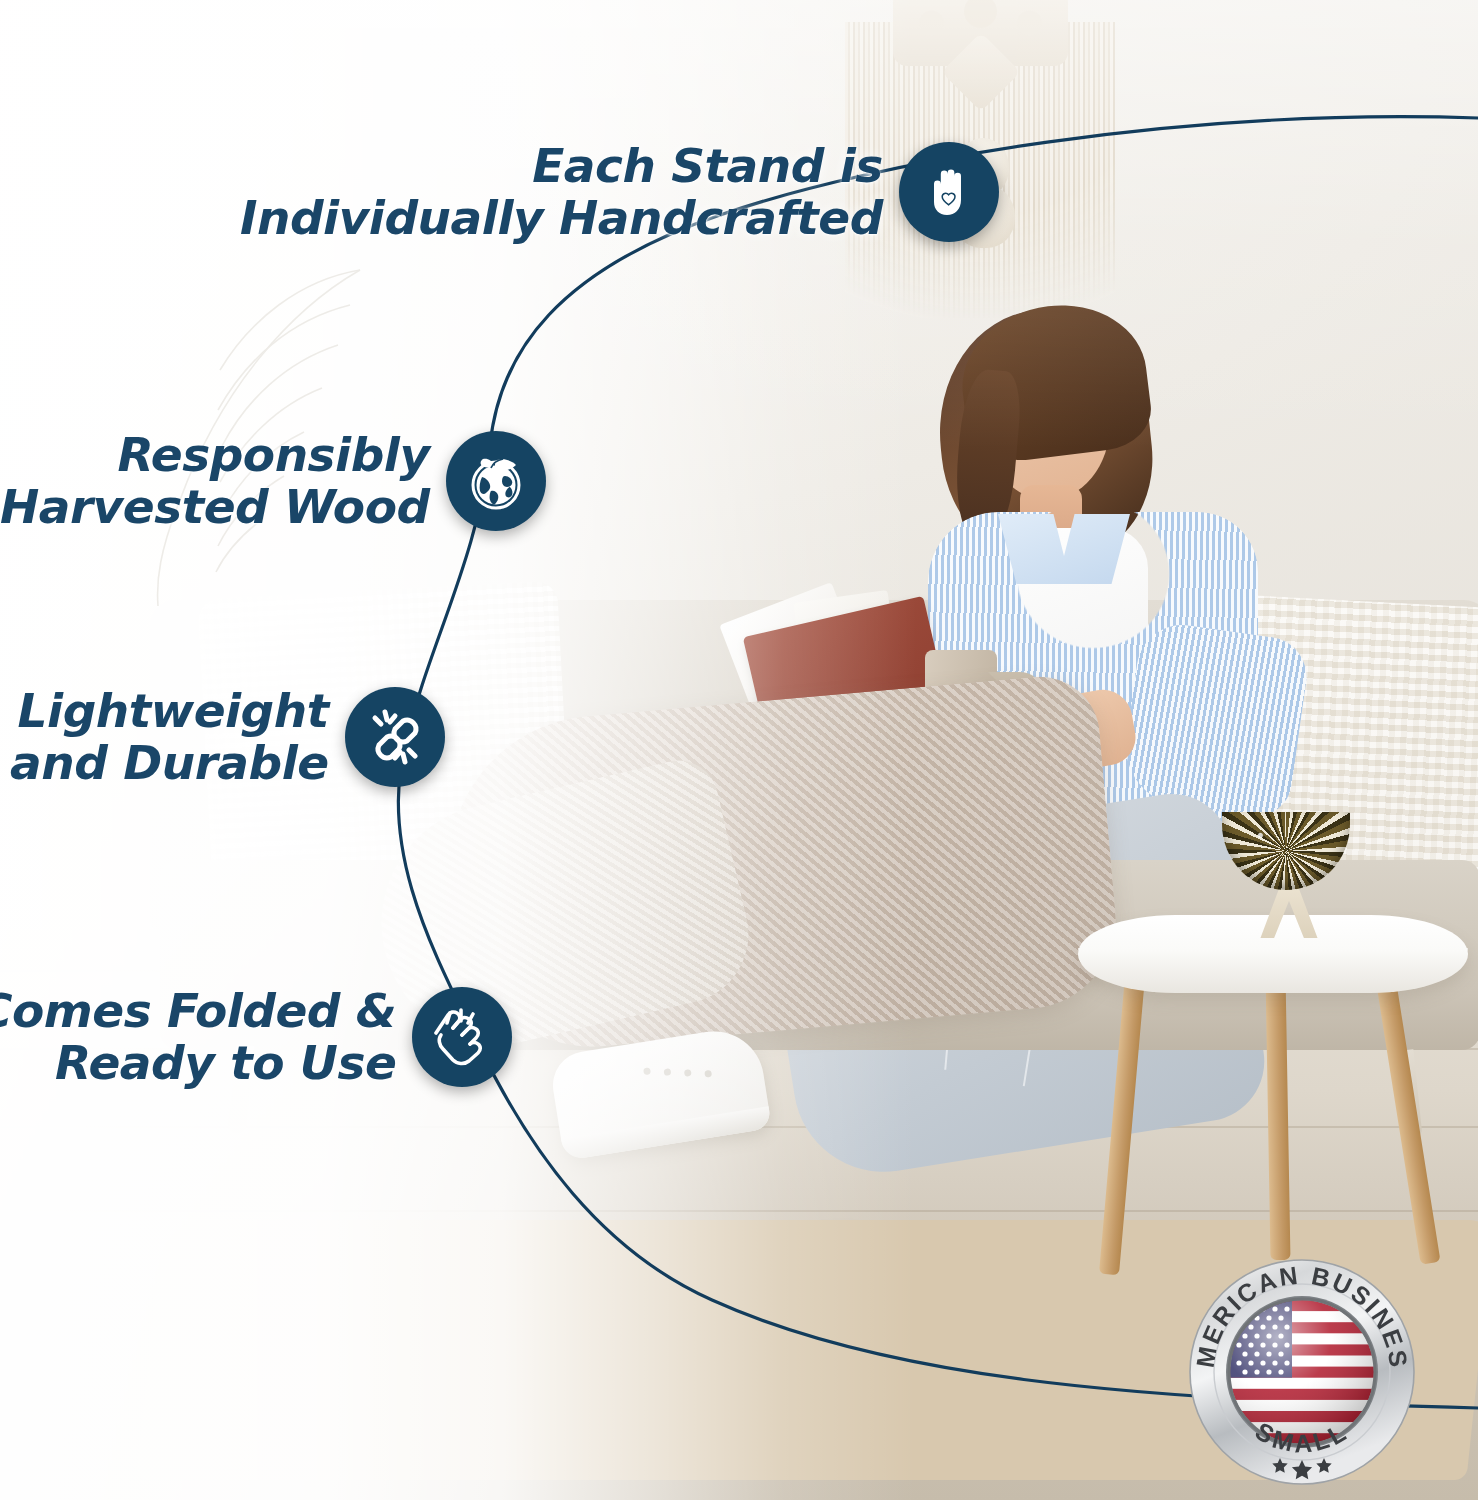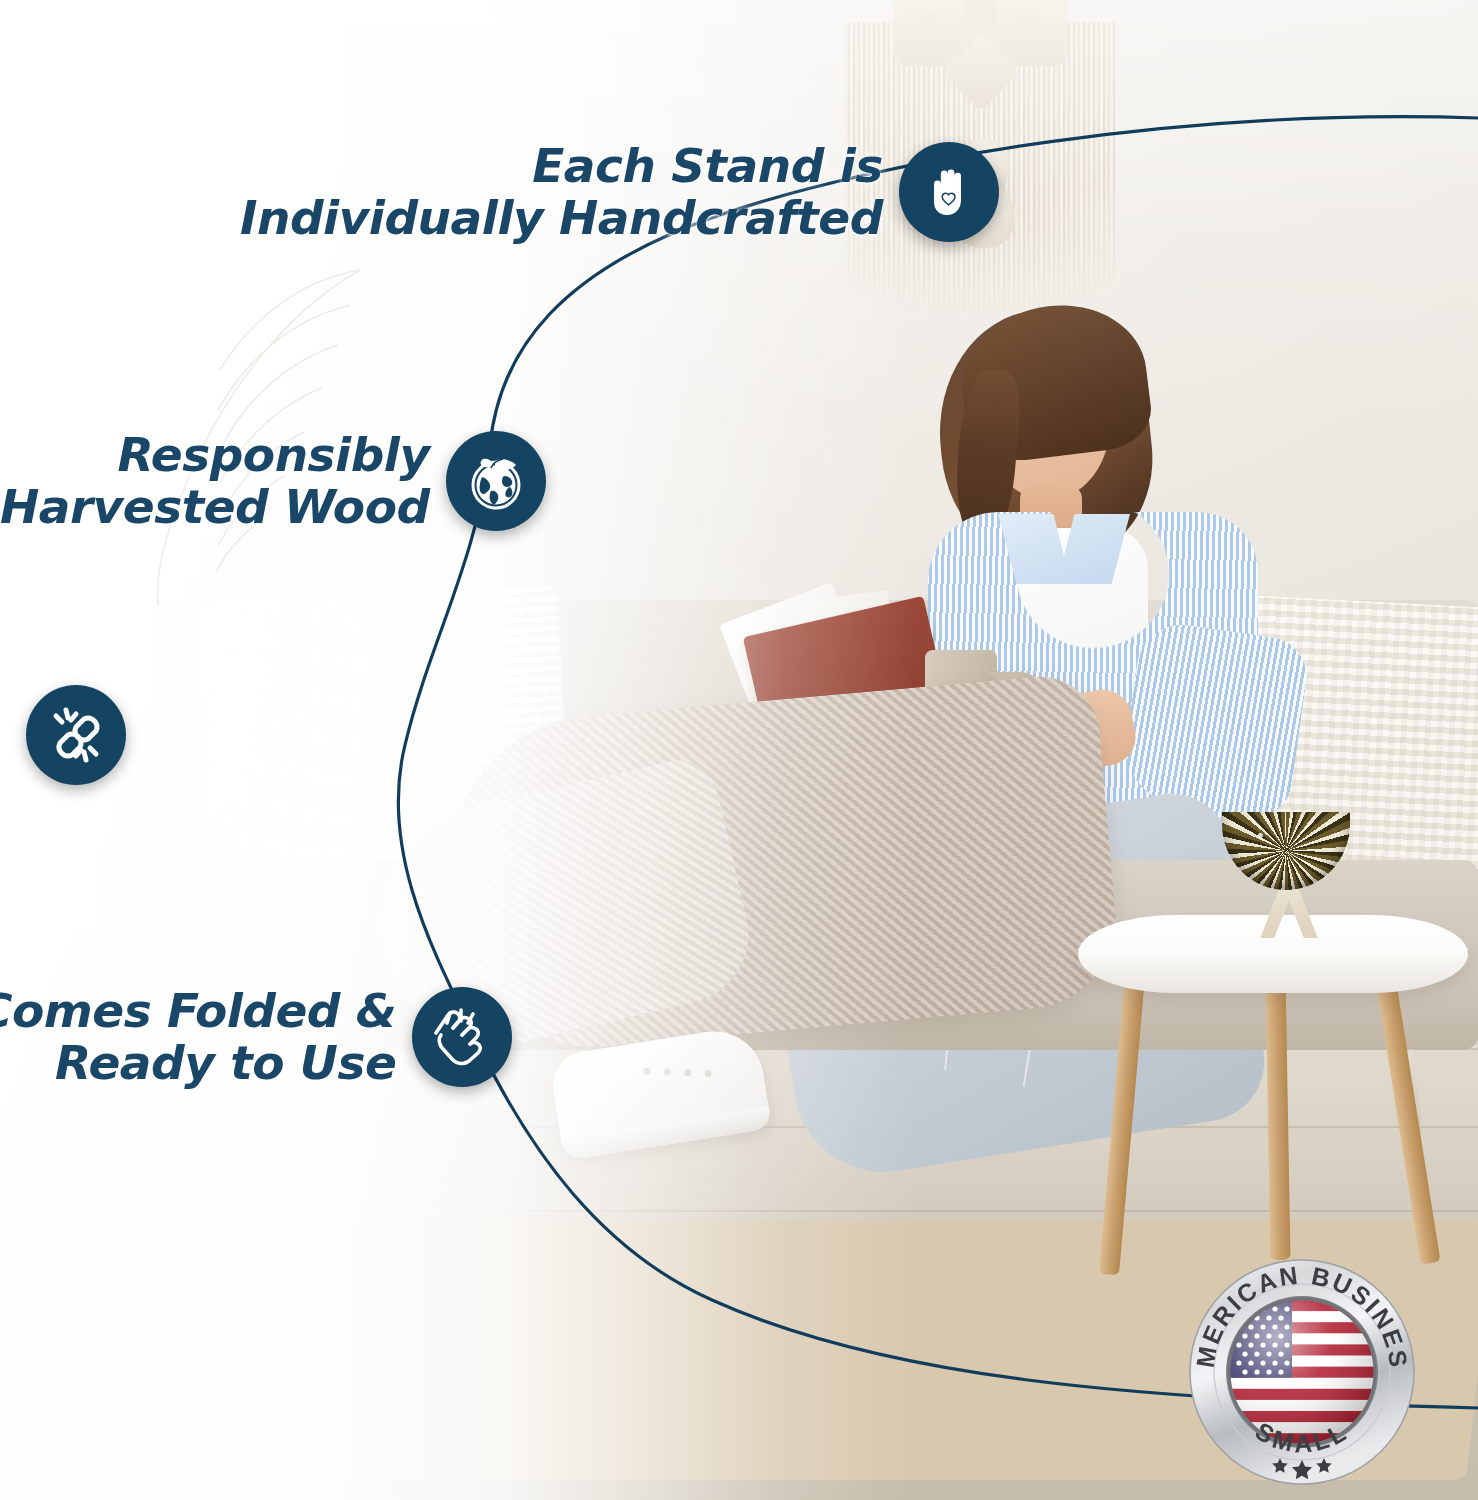--- a/index.html
+++ b/index.html
@@ -510,20 +510,22 @@
           <path d="M49 41 c2 2 3 5 2 8 -1 2-3 3-5 2 -2-1-2-4-1-6 1-2 3-4 4-4 z"></path>
         </g>
         <path d="M36 14 c8-2 15 1 19 5 -5 5-13 7-20 5 -2-4-1-8 1-10 z" fill="#ffffff"></path>
         <path d="M22 13 c5-1 9 2 11 6 -4 3-9 3-12 1 -2-2-2-5 1-7 z" fill="#ffffff"></path>
         <path d="M30 22 c2-5 7-8 12-9" fill="none" stroke="#154463" stroke-width="1.6"></path>
       </svg>
     </div>
   </div>
 
   <div class="feature" id="f3">
+    <div class="label">Lightweight
+and Durable</div>
     <div class="badge">
       <svg width="66" height="66" viewBox="0 0 66 66">
         <g fill="none" stroke="#ffffff" stroke-width="5" stroke-linecap="round">
           <path d="M41 17 a9 9 0 0 1 12 12 l-8 8 a9 9 0 0 1-12-12 z"></path>
           <path d="M25 33 a9 9 0 0 1 12 12 l-8 8 a9 9 0 0 1-12-12 z"></path>
           <path d="M13 14 l6 6 M23 8 l2 8 M33 12 l-5 6"></path>
           <path d="M53 52 l-6-6 M43 58 l-2-8 M33 54 l5-6"></path>
         </g>
       </svg>
     </div>

